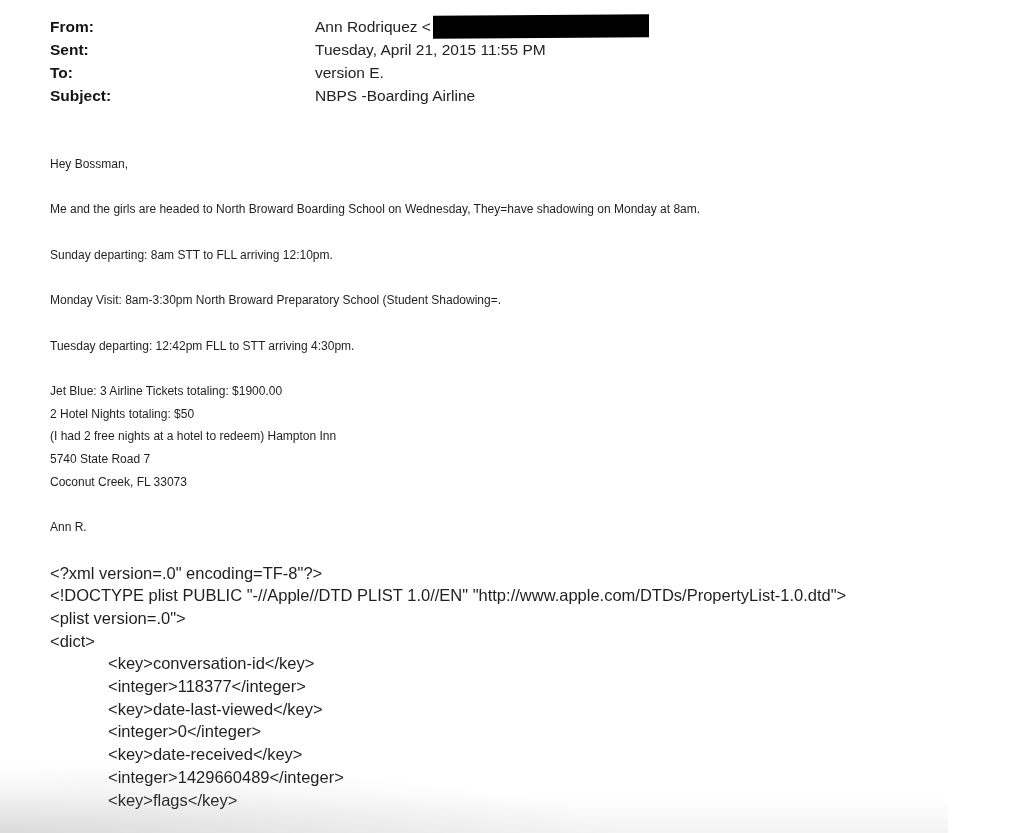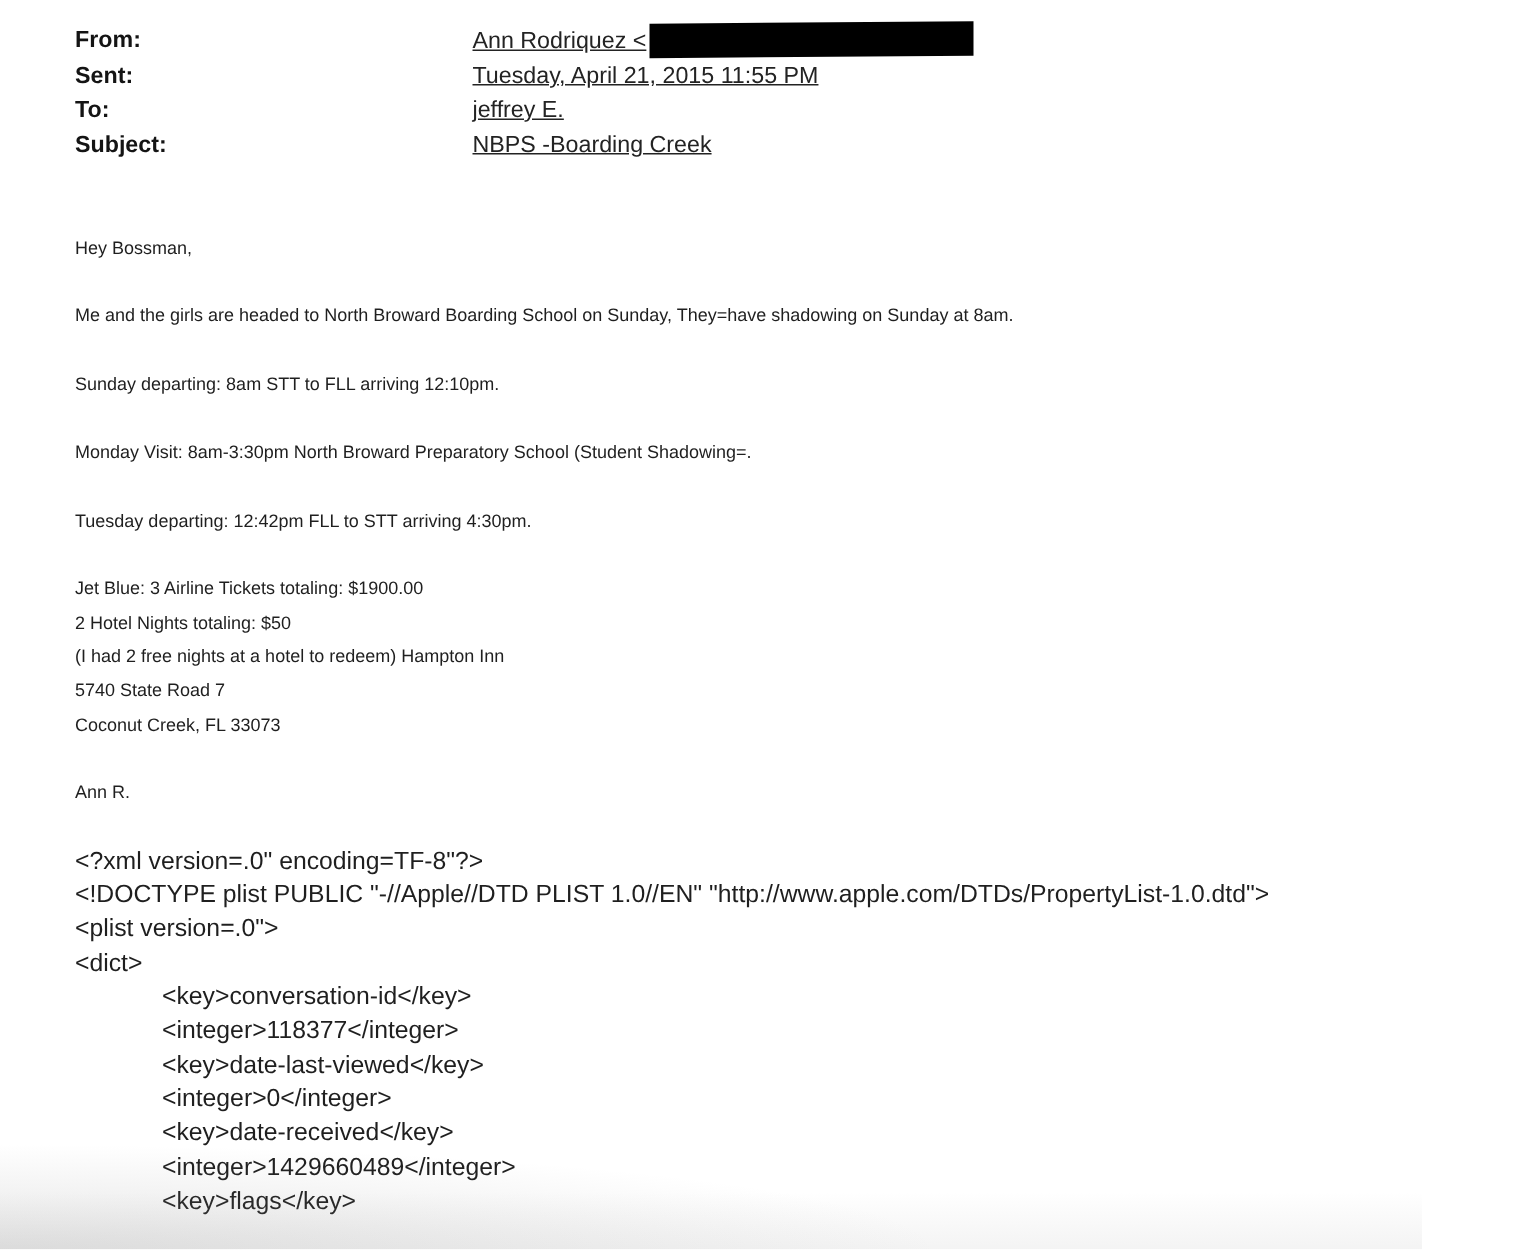--- a/index.html
+++ b/index.html
@@ -28,21 +28,20 @@
     display: grid;
     grid-template-columns: 265px 1fr;
   }
   .hlabel {
     font-weight: 700;
     color: #141414;
   }
   .hvalue {
     white-space: nowrap;
     color: #232323;
-    text-decoration: underline;
   }
   .redaction {
     display: inline-block;
     width: 216px;
     height: 23px;
     background: #000000;
     vertical-align: -6px;
     margin-left: 2px;
     transform: skewY(-0.4deg);
   }
@@ -87,33 +86,33 @@
       <div class="hrow">
         <div class="hlabel">From:</div>
         <div class="hvalue"><span>Ann Rodriquez &lt;</span><span class="redaction"></span></div>
       </div>
       <div class="hrow">
         <div class="hlabel">Sent:</div>
         <div class="hvalue"><span>Tuesday, April 21, 2015 11:55 PM</span></div>
       </div>
       <div class="hrow">
         <div class="hlabel">To:</div>
-        <div class="hvalue"><span>jeffrey E.</span></div>
+        <div class="hvalue"><span>version E.</span></div>
       </div>
       <div class="hrow">
         <div class="hlabel">Subject:</div>
-        <div class="hvalue"><span>NBPS -Boarding Creek</span></div>
+        <div class="hvalue"><span>NBPS -Boarding Airline</span></div>
       </div>
     </div>
   <div class="email-body">
       <div class="para">
         <div class="line">Hey Bossman,</div>
       </div>
       <div class="para">
-        <div class="line">Me and the girls are headed to North Broward Boarding School on Sunday, They=have shadowing on Sunday at 8am.</div>
+        <div class="line">Me and the girls are headed to North Broward Boarding School on Wednesday, They=have shadowing on Monday at 8am.</div>
       </div>
       <div class="para">
         <div class="line">Sunday departing: 8am STT to FLL arriving 12:10pm.</div>
       </div>
       <div class="para">
         <div class="line">Monday Visit: 8am-3:30pm North Broward Preparatory School (Student Shadowing=.</div>
       </div>
       <div class="para">
         <div class="line">Tuesday departing: 12:42pm FLL to STT arriving 4:30pm.</div>
       </div>

